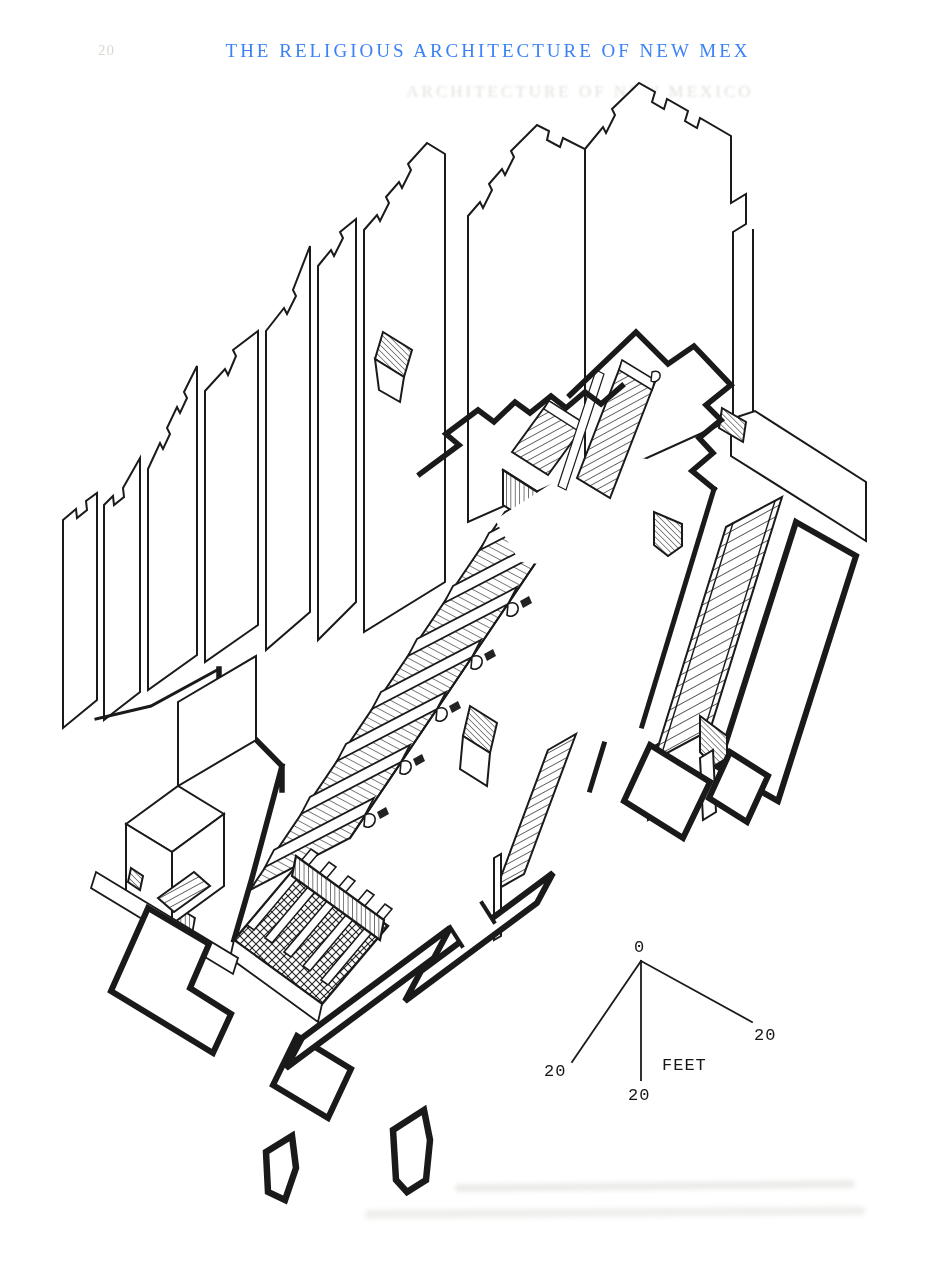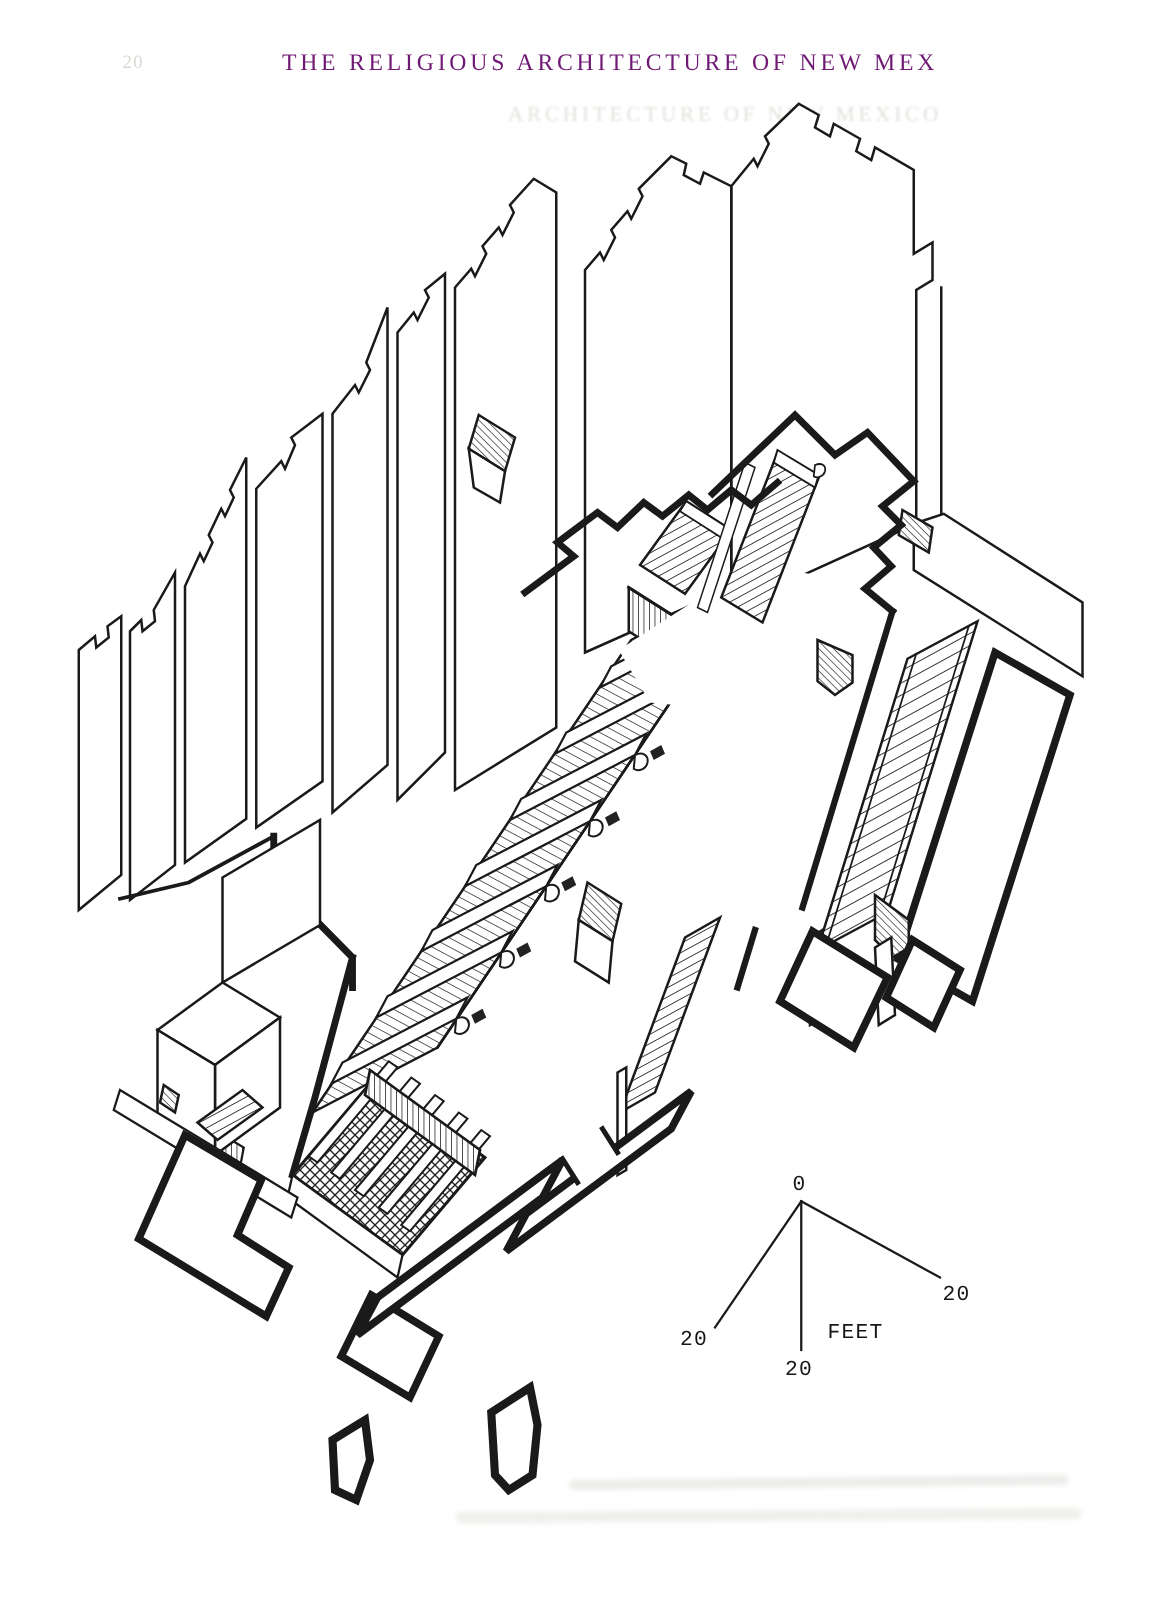--- a/index.html
+++ b/index.html
@@ -2,21 +2,21 @@
 <html><head>
 <meta charset="utf-8">
 <style>
   html,body{margin:0;padding:0;}
   body{
     width:933px;height:1280px;position:relative;background:#ffffff;overflow:hidden;
     font-family:"Liberation Sans",sans-serif;
   }
   .page{position:absolute;inset:0;background:#ffffff;}
   .ghost{
-    position:absolute;color:#701a75;font-family:"Liberation Serif",serif;
+    position:absolute;color:#3b82f6;font-family:"Liberation Serif",serif;
     letter-spacing:3px;white-space:nowrap;filter:blur(.6px);user-select:none;
   }
   .ghost-line1{left:178px;top:40px;width:620px;font-size:19px;text-align:center;}
   .ghost-line2{left:320px;top:82px;width:520px;font-size:17px;text-align:center;color:#e1e1dc;filter:blur(1px);}
   .ghost-pagenum{left:98px;top:42px;font-size:15px;letter-spacing:1px;color:#d8d8d3;}
   .ghost-smudge{position:absolute;background:#ececе8;background:#ececea;border-radius:4px;filter:blur(2px);}
   .smudge1{left:455px;top:1182px;width:400px;height:8px;transform:rotate(-.6deg);}
   .smudge2{left:365px;top:1208px;width:500px;height:9px;transform:rotate(-.4deg);background:#efefec;}
   svg{position:absolute;left:0;top:0;}
   text.arch{

